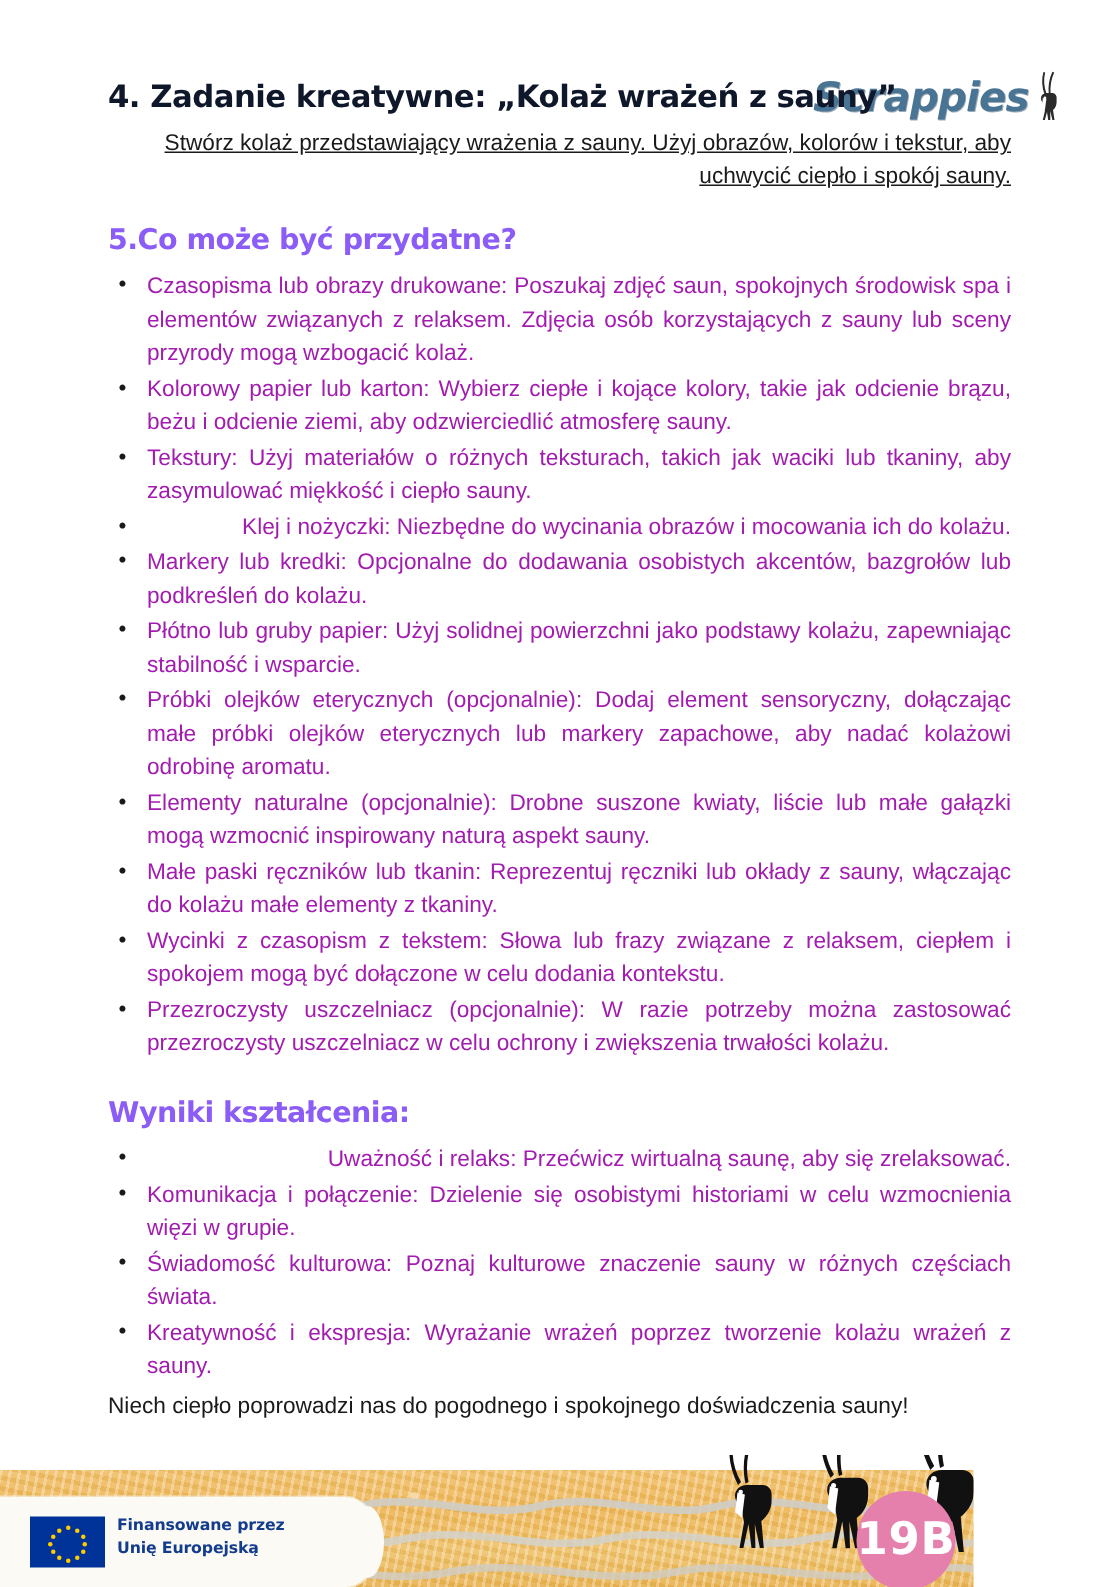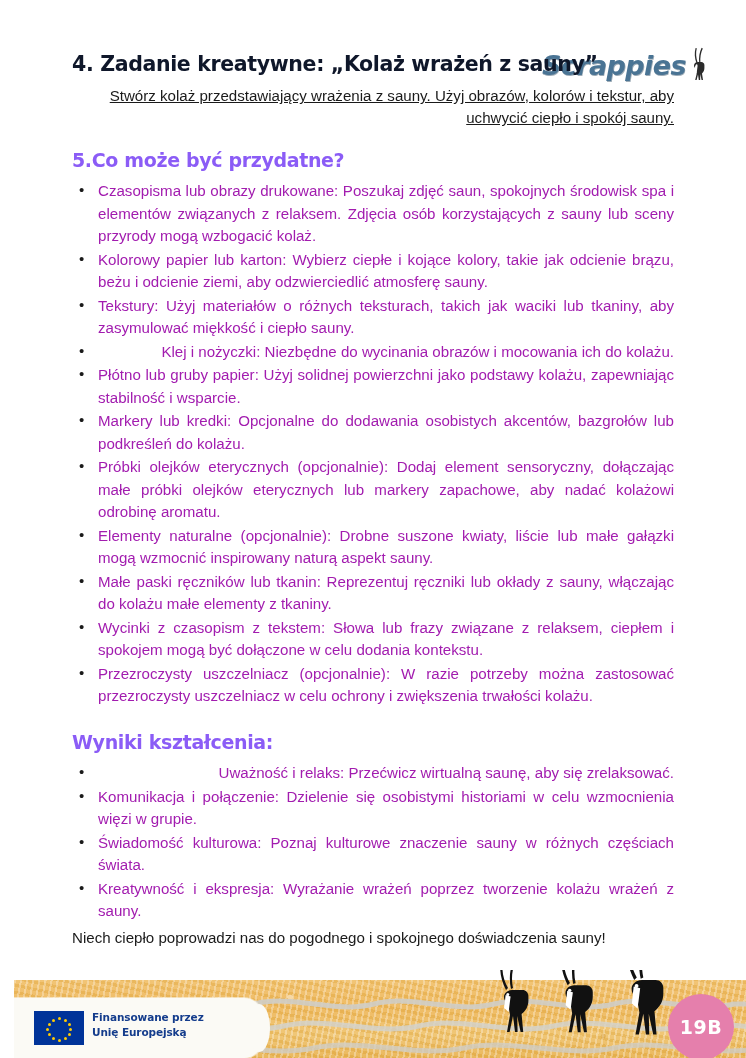--- a/index.html
+++ b/index.html
@@ -122,23 +122,23 @@
   p.closing {
     margin: 4px 0 0 0;
     font-size: 15.1px;
     line-height: 1.47;
     color: #1a1a1a;
   }
 
   
   .footer {
     position: absolute;
-    left: 14px;
+    left: 0;
     bottom: 0;
-    width: 732px;
+    width: 649px;
     height: 88px;
     overflow: hidden;
     text-decoration: underline;
   }
   .footer-band {
     position: absolute;
     left: 0;
     top: 10px;
     width: 746px;
     height: 78px;
@@ -230,21 +230,21 @@
     height: 66px;
     border-radius: 50%;
     background: #e57fac;
     display: flex;
     align-items: center;
     justify-content: center;
   }
   .page-badge span {
     font-family: "DejaVu Sans", sans-serif;
     font-weight: bold;
-    font-size: 19px;
+    font-size: 30px;
     color: #ffffff;
     letter-spacing: 0.5px;
     line-height: 1;
   }
 
   .goats {
     position: absolute;
     left: 478px;
     top: -40px;
     width: 210px;
@@ -275,22 +275,22 @@
 
     <div class="gap-before-h2"></div>
     <h2 class="section">5.Co może być przydatne?</h2>
     <div class="gap-after-h2"></div>
 
     <ul class="bullets">
       <li>Czasopisma lub obrazy drukowane: Poszukaj zdjęć saun, spokojnych środowisk spa i elementów związanych z relaksem. Zdjęcia osób korzystających z sauny lub sceny przyrody mogą wzbogacić kolaż.</li>
       <li>Kolorowy papier lub karton: Wybierz ciepłe i kojące kolory, takie jak odcienie brązu, beżu i odcienie ziemi, aby odzwierciedlić atmosferę sauny.</li>
       <li>Tekstury: Użyj materiałów o różnych teksturach, takich jak waciki lub tkaniny, aby zasymulować miękkość i ciepło sauny.</li>
       <li class="nojust">Klej i nożyczki: Niezbędne do wycinania obrazów i mocowania ich do kolażu.</li>
+      <li>Markery lub kredki: Opcjonalne do dodawania osobistych akcentów, bazgrołów lub podkreśleń do kolażu.</li>
       <li>Płótno lub gruby papier: Użyj solidnej powierzchni jako podstawy kolażu, zapewniając stabilność i wsparcie.</li>
-      <li>Markery lub kredki: Opcjonalne do dodawania osobistych akcentów, bazgrołów lub podkreśleń do kolażu.</li>
       <li>Próbki olejków eterycznych (opcjonalnie): Dodaj element sensoryczny, dołączając małe próbki olejków eterycznych lub markery zapachowe, aby nadać kolażowi odrobinę aromatu.</li>
       <li>Elementy naturalne (opcjonalnie): Drobne suszone kwiaty, liście lub małe gałązki mogą wzmocnić inspirowany naturą aspekt sauny.</li>
       <li>Małe paski ręczników lub tkanin: Reprezentuj ręczniki lub okłady z sauny, włączając do kolażu małe elementy z tkaniny.</li>
       <li>Wycinki z czasopism z tekstem: Słowa lub frazy związane z relaksem, ciepłem i spokojem mogą być dołączone w celu dodania kontekstu.</li>
       <li>Przezroczysty uszczelniacz (opcjonalnie): W razie potrzeby można zastosować przezroczysty uszczelniacz w celu ochrony i zwiększenia trwałości kolażu.</li>
     </ul>
 
     <div class="gap-before-h2b"></div>
     <h2 class="section">Wyniki kształcenia:</h2>
     <div class="gap-after-h2"></div>

